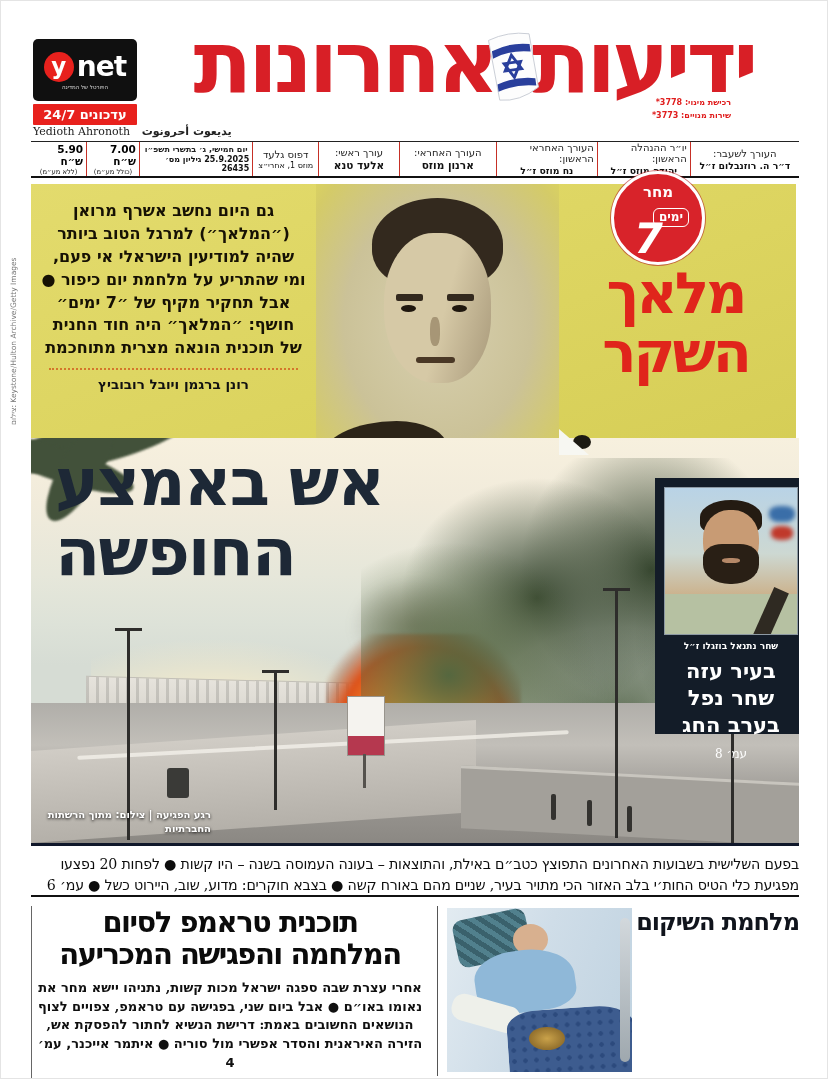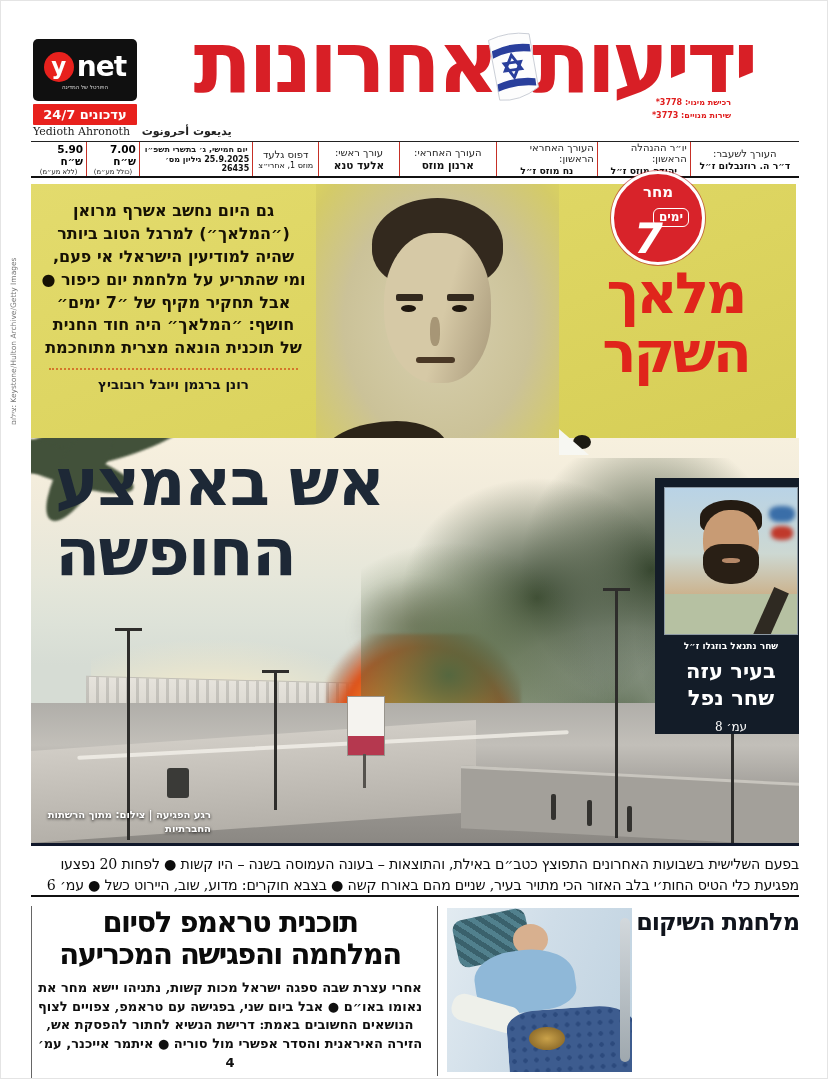--- a/index.html
+++ b/index.html
@@ -317,20 +317,21 @@
         <div class="sb-face"></div>
         <div class="sb-beard"></div>
         <div class="sb-mouth"></div>
         <div class="sb-shirt"></div>
         <div class="sb-strap"></div>
       </div>
       <div class="sb-cap">שחר נתנאל בוזגלו ז״ל</div>
       <div class="sb-h">
         <div>בעיר עזה</div>
         <div>שחר נפל</div>
+        <div>בערב החג</div>
       </div>
       <div class="sb-page">עמ׳ 8</div>
     </div>
 
     <div class="photo-cap">רגע הפגיעה | צילום: מתוך הרשתות החברתיות</div>
   </div>
 
   <div class="strip">
     <div>בפעם השלישית בשבועות האחרונים התפוצץ כטב״ם באילת, והתוצאות – בעונה העמוסה בשנה – היו קשות ● לפחות 20 נפצעו</div>
     <div>מפגיעת כלי הטיס החות׳י בלב האזור הכי מתויר בעיר, שניים מהם באורח קשה ● בצבא חוקרים: מדוע, שוב, היירוט כשל ● עמ׳ 6</div>

